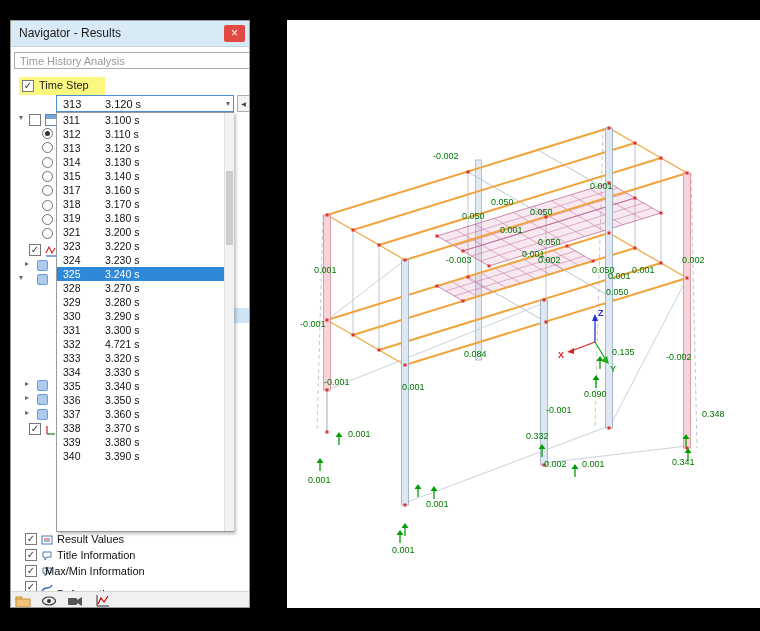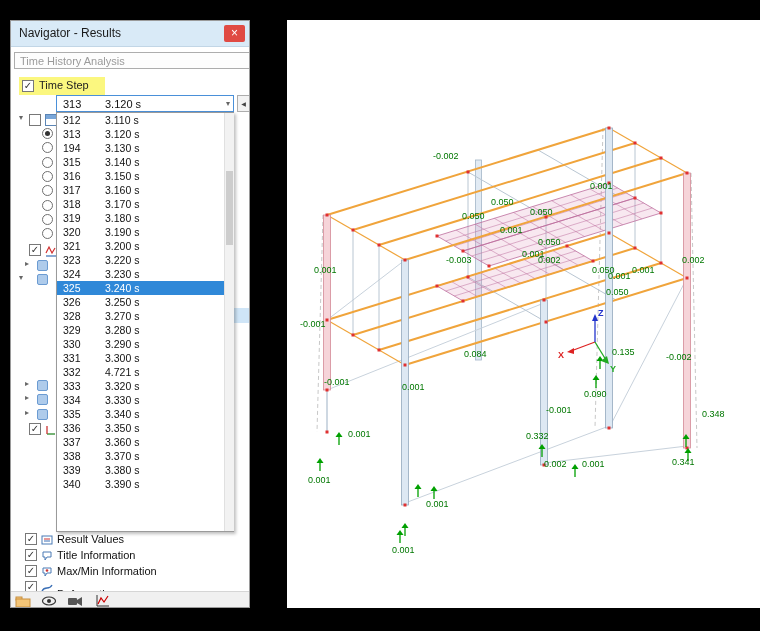--- a/index.html
+++ b/index.html
@@ -128,74 +128,66 @@
     <div class="cb" style="left:18px;top:402px"><span>✓</span></div>
     <div class="ticon" style="left:34px;top:401px">
       <svg width="12" height="12">
           <line x1="2" y1="10" x2="10" y2="10" stroke="#2a8a2a" stroke-width="1.3"></line>
           <line x1="2" y1="10" x2="2" y2="2" stroke="#cc3333" stroke-width="1.3"></line>
         </svg>
     </div>
 
     <div class="dropdown" id="dd-rows">
         <div class="row">
+          <span class="n">311</span>
+          <span class="t">3.100 s</span>
+        </div>
+        <div class="row">
           <span class="n">312</span>
           <span class="t">3.110 s</span>
         </div>
         <div class="row">
           <span class="n">313</span>
           <span class="t">3.120 s</span>
         </div>
         <div class="row">
-          <span class="n">194</span>
+          <span class="n">314</span>
           <span class="t">3.130 s</span>
         </div>
         <div class="row">
           <span class="n">315</span>
           <span class="t">3.140 s</span>
         </div>
         <div class="row">
-          <span class="n">316</span>
-          <span class="t">3.150 s</span>
-        </div>
-        <div class="row">
           <span class="n">317</span>
           <span class="t">3.160 s</span>
         </div>
         <div class="row">
           <span class="n">318</span>
           <span class="t">3.170 s</span>
         </div>
         <div class="row">
           <span class="n">319</span>
           <span class="t">3.180 s</span>
-        </div>
-        <div class="row">
-          <span class="n">320</span>
-          <span class="t">3.190 s</span>
         </div>
         <div class="row">
           <span class="n">321</span>
           <span class="t">3.200 s</span>
         </div>
         <div class="row">
           <span class="n">323</span>
           <span class="t">3.220 s</span>
         </div>
         <div class="row">
           <span class="n">324</span>
           <span class="t">3.230 s</span>
         </div>
         <div class="row hl">
           <span class="n">325</span>
           <span class="t">3.240 s</span>
-        </div>
-        <div class="row">
-          <span class="n">326</span>
-          <span class="t">3.250 s</span>
         </div>
         <div class="row">
           <span class="n">328</span>
           <span class="t">3.270 s</span>
         </div>
         <div class="row">
           <span class="n">329</span>
           <span class="t">3.280 s</span>
         </div>
         <div class="row">
@@ -265,21 +257,21 @@
     </div>
     <div class="blabel" style="left:46px;top:527px">Title Information</div>
 
     <div class="cb" style="left:14px;top:544px"><span>✓</span></div>
     <div class="ticon" style="left:30px;top:543px">
       <svg width="12" height="12">
           <path d="M2,2 h8 v5 h-4 l-2,3 v-3 h-2 z" fill="#fff" stroke="#4a7ab5"></path>
           <circle cx="6" cy="4.5" r="1.3" fill="#cc3333"></circle>
         </svg>
     </div>
-    <div class="blabel" style="left:46px;top:543px">Max/Min Information</div>
+    <div class="blabel" style="left:34px;top:543px">Max/Min Information</div>
 
     <div class="cb" style="left:14px;top:560px"><span>✓</span></div>
     <div class="ticon" style="left:30px;top:559px">
       <svg width="12" height="12">
           <path d="M1,9 C4,3 8,9 11,3" fill="none" stroke="#3a6fb5" stroke-width="1.3"></path>
         </svg>
     </div>
     <div class="blabel" style="left:46px;top:566px">Deformation</div>
 
     <div class="pscroll"></div>

